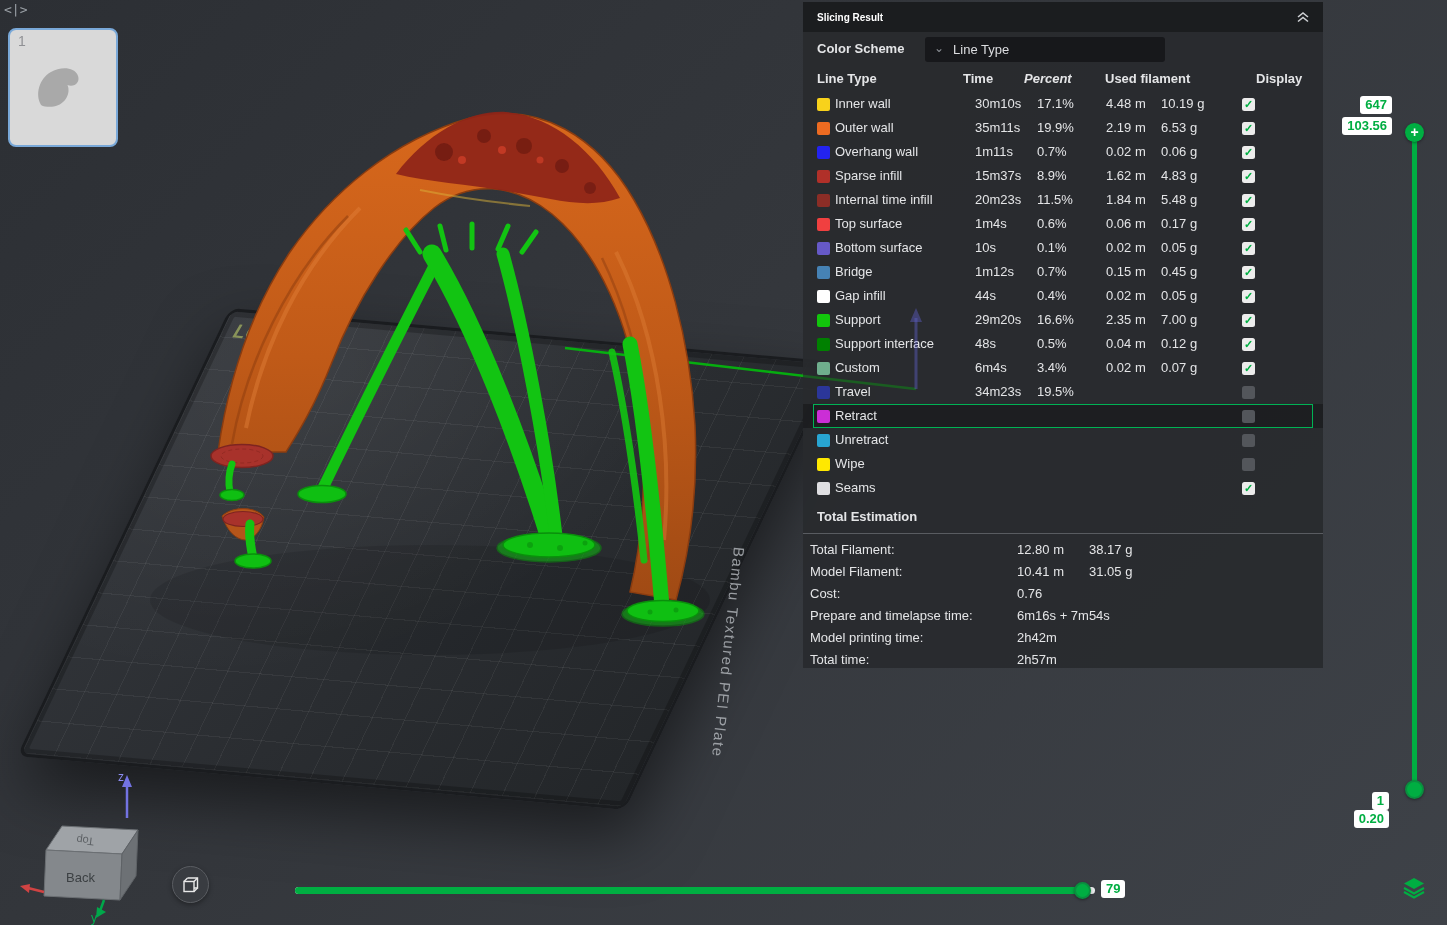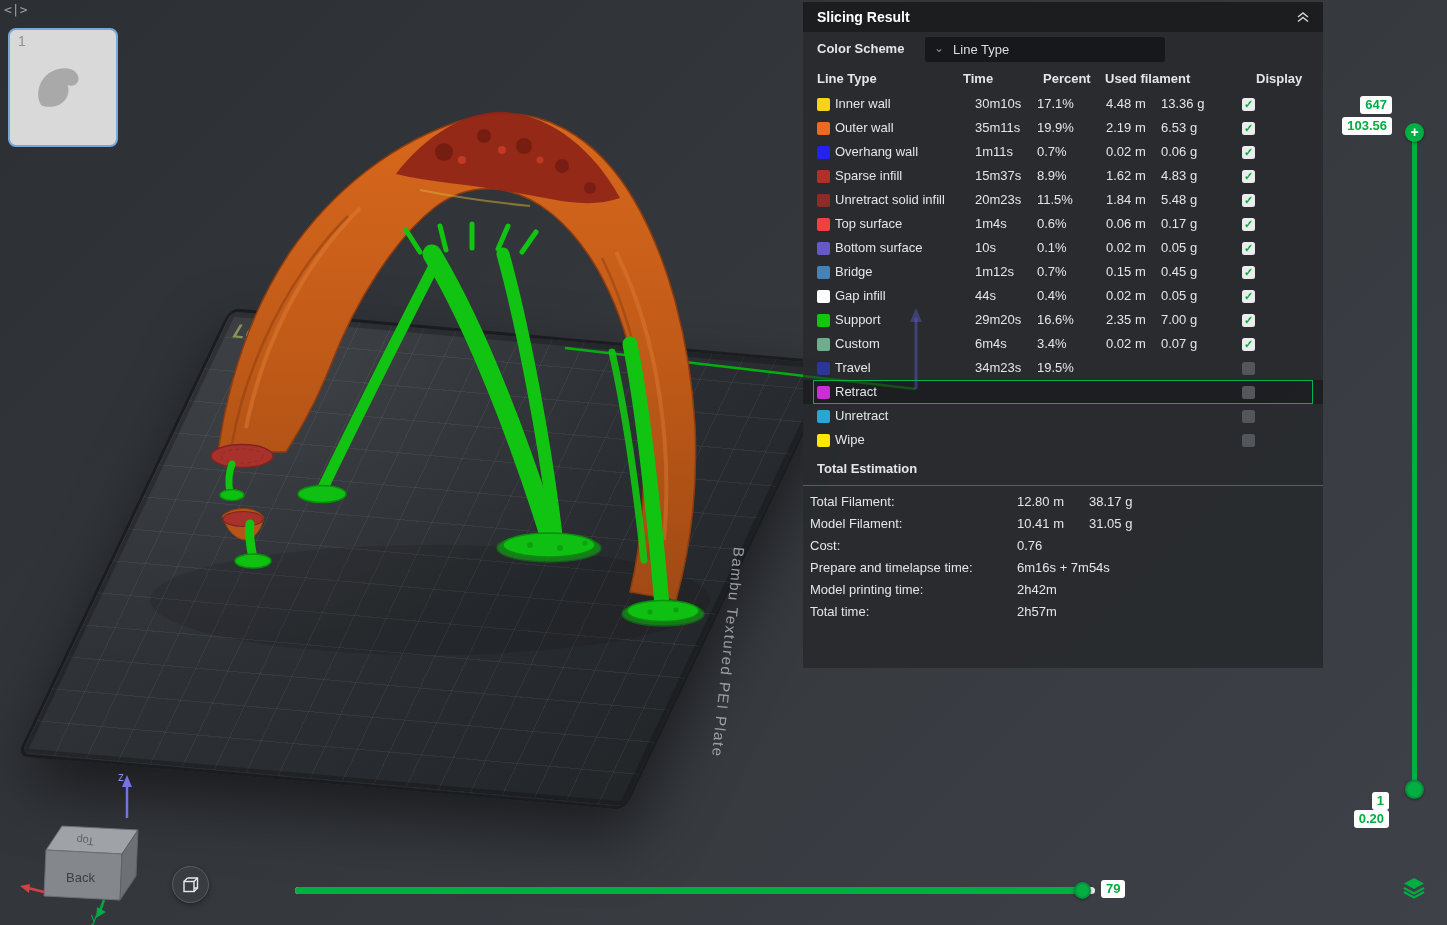--- a/index.html
+++ b/index.html
@@ -32,31 +32,31 @@
 
   svg.overlay{position:absolute;left:0;top:0;pointer-events:none;}
   #model-svg{z-index:3;}
   #axes-under{z-index:2;}
   #axes-over{z-index:9;}
 
   
   #panel{position:absolute;left:803px;top:2px;width:520px;height:666px;
     background:rgba(40,42,46,.92);z-index:8;font-size:13px;color:#e4e5e7;}
   .panel-header{height:30px;background:rgba(26,28,31,.95);display:flex;align-items:center;
-    padding:0 12px 0 14px;font-size:14px;font-weight:bold;color:#fff;}
+    padding:0 12px 0 14px;font-size:10px;font-weight:bold;color:#fff;}
   .panel-header .spacer{flex:1;}
   .chev{cursor:pointer;display:block;}
   .scheme-row{position:relative;height:34px;}
   .scheme-label{position:absolute;left:14px;top:9px;font-weight:bold;}
   .dropdown{position:absolute;left:122px;top:5px;width:240px;height:25px;background:#17181b;
     border-radius:3px;display:flex;align-items:center;padding:0 9px;gap:9px;color:#dcdde0;cursor:pointer;}
   .dropdown .caret{color:#8b8f95;font-size:12px;margin-top:-4px;}
   .table-head{position:relative;height:26px;font-weight:bold;}
   .th{position:absolute;top:5px;}
-  .th-line{left:14px;}.th-time{left:160px;}.th-pct{left:240px;}.th-fil{left:302px;}.th-disp{left:437px;margin-left:16px;}
+  .th-line{left:14px;}.th-time{left:160px;}.th-pct{left:221px;font-style:italic;}.th-fil{left:302px;}.th-disp{left:437px;margin-left:16px;}
   .rows{position:relative;}
   .row{position:relative;height:24px;line-height:24px;cursor:pointer;}
   .swatch{position:absolute;left:14px;top:6px;width:13px;height:13px;border-radius:2px;}
   .c{position:absolute;top:0;}
   .c-label{left:32px;}.c-time{left:172px;}.c-pct{left:234px;}.c-len{left:303px;}.c-wt{left:358px;}
   .checkbox{position:absolute;left:439px;top:6px;width:13px;height:13px;border-radius:2.5px;cursor:pointer;}
   .checkbox.checked{background:#ececec;}
   .checkbox.checked::after{content:"\2713";position:absolute;left:2px;top:0;color:#00AE42;
     font-size:11px;font-weight:bold;line-height:13px;}
   .checkbox.unchecked{background:#53565b;}
@@ -221,21 +221,21 @@
       <span class="th th-fil">Used filament</span>
       <span class="th th-disp">Display</span>
     </div>
     <div class="rows">
         <div class="row">
     <span class="swatch" style="background: rgb(248, 210, 27);"></span>
     <span class="c c-label">Inner wall</span>
     <span class="c c-time">30m10s</span>
     <span class="c c-pct">17.1%</span>
     <span class="c c-len">4.48 m</span>
-    <span class="c c-wt">13.36 g</span>
+    <span class="c c-wt">10.19 g</span>
     <span class="checkbox checked"></span>
   </div>
         <div class="row">
     <span class="swatch" style="background: rgb(237, 107, 33);"></span>
     <span class="c c-label">Outer wall</span>
     <span class="c c-time">35m11s</span>
     <span class="c c-pct">19.9%</span>
     <span class="c c-len">2.19 m</span>
     <span class="c c-wt">6.53 g</span>
     <span class="checkbox checked"></span>
@@ -253,21 +253,21 @@
     <span class="swatch" style="background: rgb(176, 48, 41);"></span>
     <span class="c c-label">Sparse infill</span>
     <span class="c c-time">15m37s</span>
     <span class="c c-pct">8.9%</span>
     <span class="c c-len">1.62 m</span>
     <span class="c c-wt">4.83 g</span>
     <span class="checkbox checked"></span>
   </div>
         <div class="row">
     <span class="swatch" style="background: rgb(139, 45, 38);"></span>
-    <span class="c c-label">Unretract solid infill</span>
+    <span class="c c-label">Internal time infill</span>
     <span class="c c-time">20m23s</span>
     <span class="c c-pct">11.5%</span>
     <span class="c c-len">1.84 m</span>
     <span class="c c-wt">5.48 g</span>
     <span class="checkbox checked"></span>
   </div>
         <div class="row">
     <span class="swatch" style="background: rgb(240, 64, 64);"></span>
     <span class="c c-label">Top surface</span>
     <span class="c c-time">1m4s</span>
@@ -303,20 +303,29 @@
     <span class="c c-wt">0.05 g</span>
     <span class="checkbox checked"></span>
   </div>
         <div class="row">
     <span class="swatch" style="background: rgb(18, 198, 12);"></span>
     <span class="c c-label">Support</span>
     <span class="c c-time">29m20s</span>
     <span class="c c-pct">16.6%</span>
     <span class="c c-len">2.35 m</span>
     <span class="c c-wt">7.00 g</span>
+    <span class="checkbox checked"></span>
+  </div>
+        <div class="row">
+    <span class="swatch" style="background: rgb(0, 128, 0);"></span>
+    <span class="c c-label">Support interface</span>
+    <span class="c c-time">48s</span>
+    <span class="c c-pct">0.5%</span>
+    <span class="c c-len">0.04 m</span>
+    <span class="c c-wt">0.12 g</span>
     <span class="checkbox checked"></span>
   </div>
         <div class="row">
     <span class="swatch" style="background: rgb(111, 174, 141);"></span>
     <span class="c c-label">Custom</span>
     <span class="c c-time">6m4s</span>
     <span class="c c-pct">3.4%</span>
     <span class="c c-len">0.02 m</span>
     <span class="c c-wt">0.07 g</span>
     <span class="checkbox checked"></span>
@@ -349,20 +358,29 @@
     <span class="checkbox unchecked"></span>
   </div>
         <div class="row">
     <span class="swatch" style="background: rgb(255, 232, 0);"></span>
     <span class="c c-label">Wipe</span>
     <span class="c c-time"></span>
     <span class="c c-pct"></span>
     <span class="c c-len"></span>
     <span class="c c-wt"></span>
     <span class="checkbox unchecked"></span>
+  </div>
+        <div class="row">
+    <span class="swatch" style="background: rgb(223, 223, 226);"></span>
+    <span class="c c-label">Seams</span>
+    <span class="c c-time"></span>
+    <span class="c c-pct"></span>
+    <span class="c c-len"></span>
+    <span class="c c-wt"></span>
+    <span class="checkbox checked"></span>
   </div>
       </div>
     <div class="total-head">Total Estimation</div>
     <div class="total-rows">
         <div class="trow">
     <span class="t-label">Total Filament:</span>
     <span class="t-v1">12.80 m</span>
     <span class="t-v2">38.17 g</span>
   </div>
         <div class="trow">

